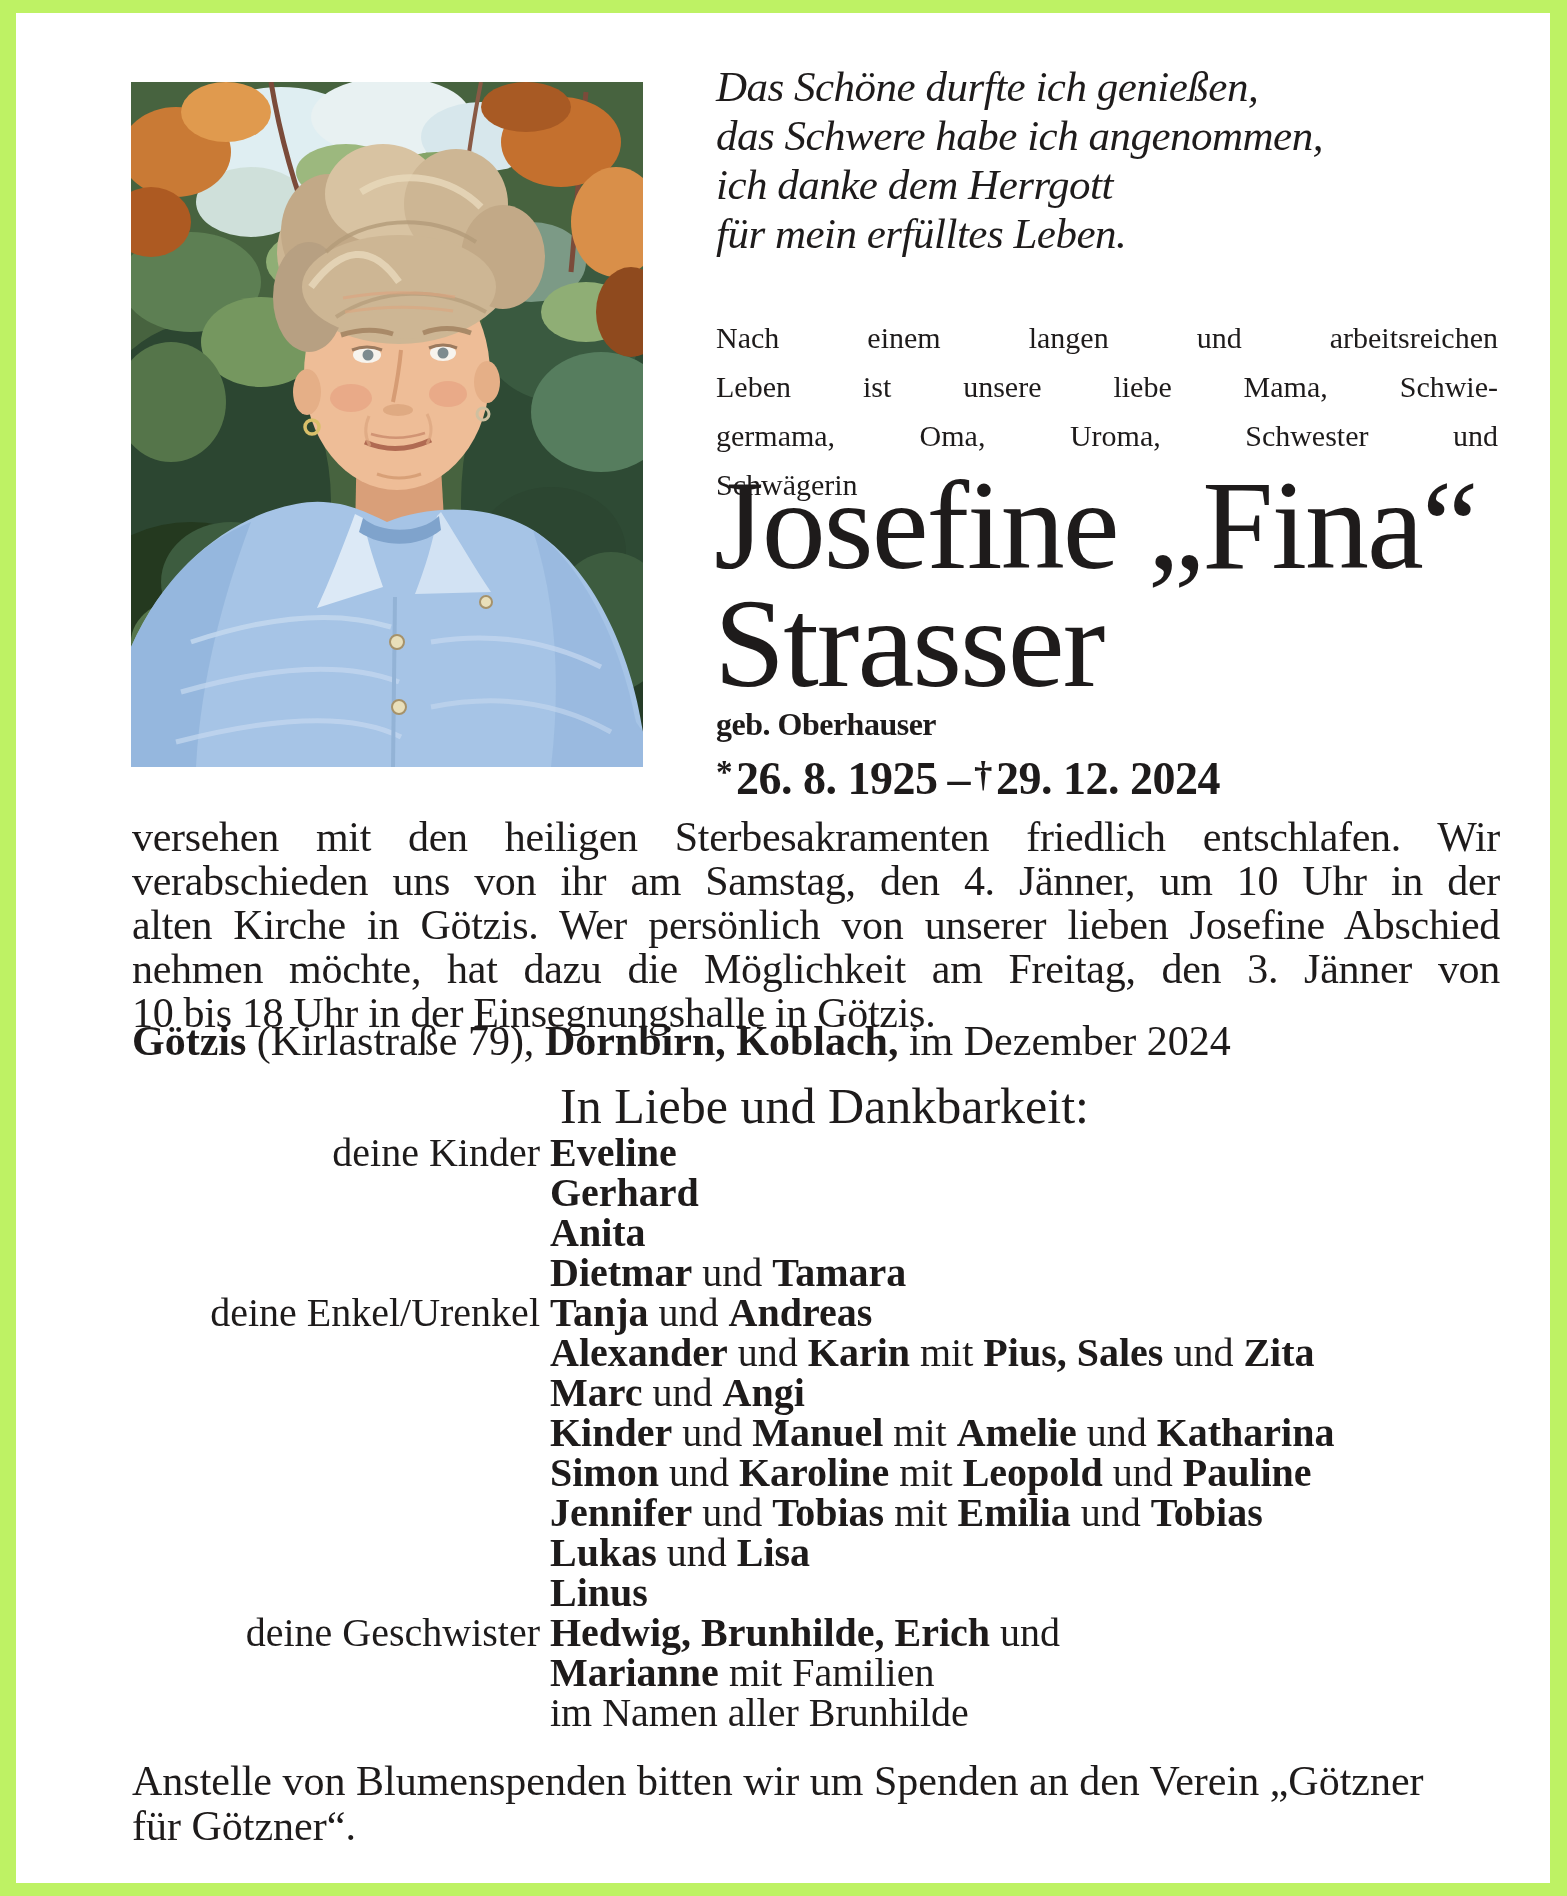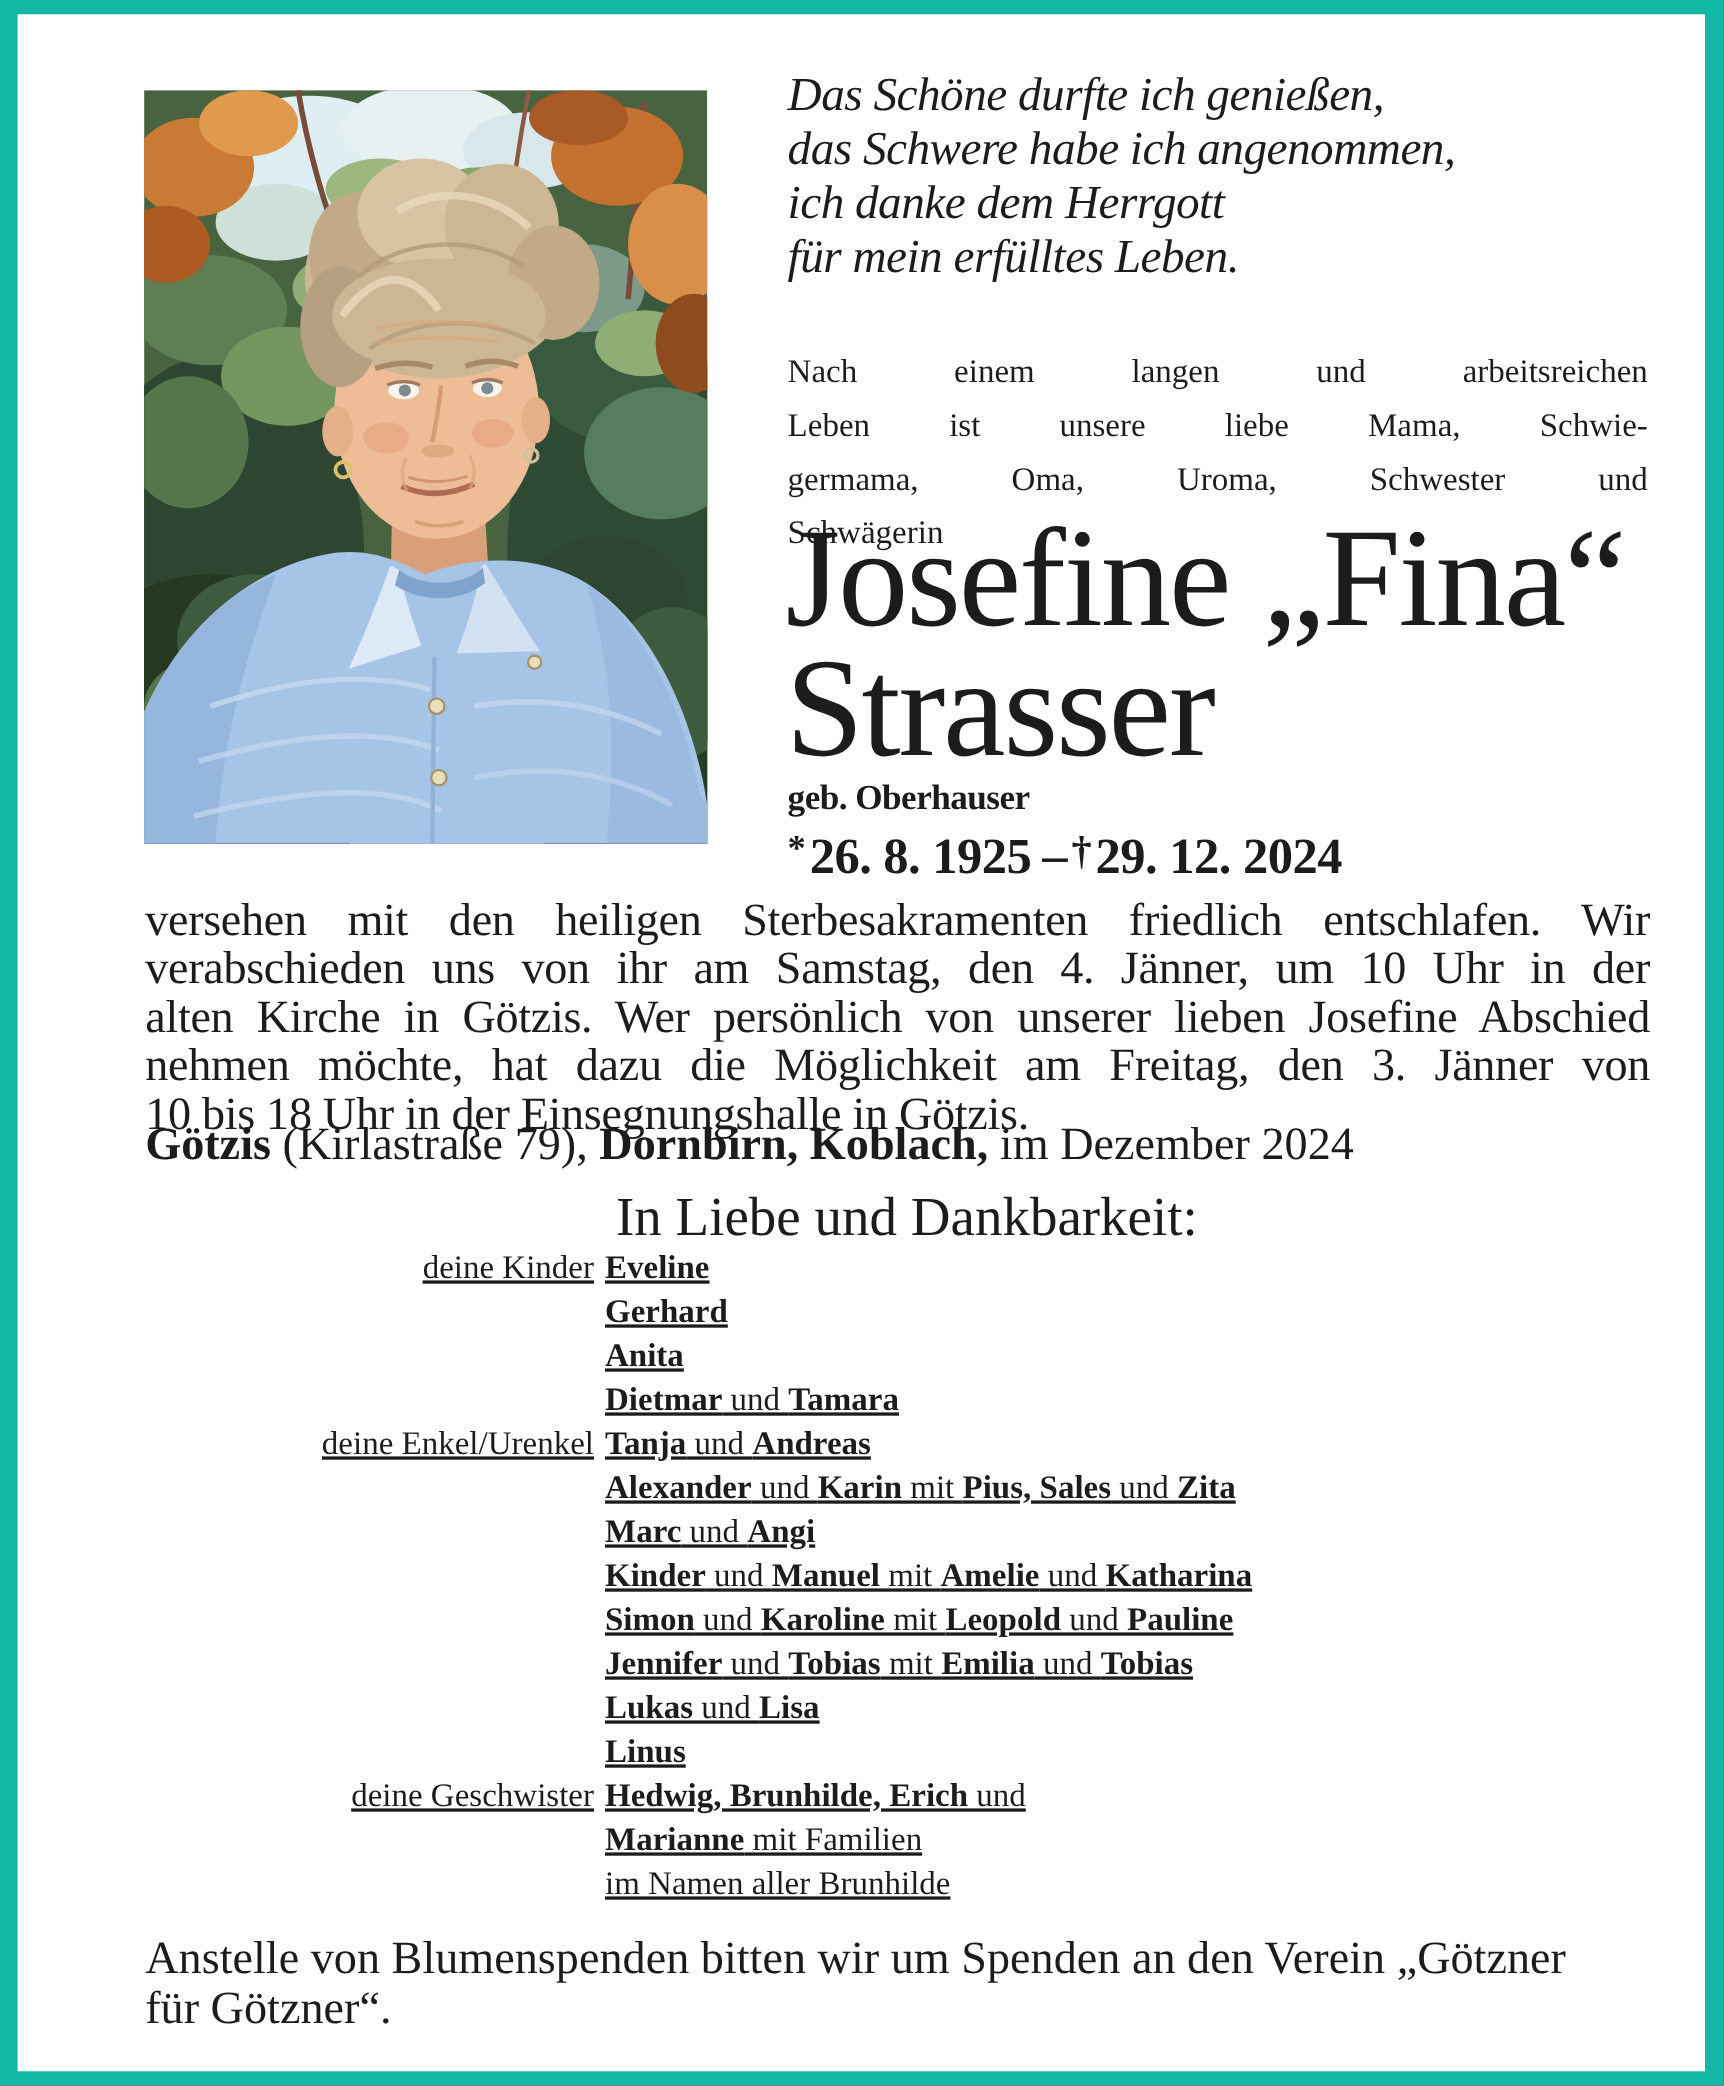--- a/index.html
+++ b/index.html
@@ -1,19 +1,19 @@
 <!DOCTYPE html>
 <html><head>
 <meta charset="utf-8">
 <style>
   * { margin:0; padding:0; box-sizing:border-box; }
   html,body { background:#555; }
   .page {
     position:relative; width:1567px; height:1896px;
-    background:#14b8a6; overflow:hidden;
+    background:#bef264; overflow:hidden;
     font-family:"Liberation Serif", serif; color:#1e1b1b;
   }
   .content {
     position:absolute; left:16px; top:13px; width:1534px; height:1870px;
     background:#ffffff;
   }
   .abs { position:absolute; }
 
   .photo { position:absolute; left:115px; top:69px; width:512px; height:685px; display:block; }
 
@@ -29,21 +29,21 @@
   .dates  { left:700px; top:735px; font-size:46px; line-height:48px; font-weight:bold; letter-spacing:-0.5px; white-space:nowrap; }
   .dates .star { font-size:0.72em; vertical-align:0.34em; margin-right:4px; }
   .dates .dash { margin:0 4px 0 10px; }
   .dates .dagger { font-size:0.8em; vertical-align:0.22em; margin-right:4px; }
 
   .bodytext { left:116px; top:802px; width:1368px; font-size:42px; line-height:44px; letter-spacing:-0.3px; }
   .origin { left:116px; top:1006px; font-size:42px; line-height:44px; white-space:nowrap; }
   .origin b, .fnames b, .origin .b { font-weight:bold; }
   .gratitude { left:544px; top:1071px; font-size:50px; line-height:44px; }
 
-  .family { left:116px; top:1120px; font-size:30px; line-height:40px;text-decoration:underline; }
+  .family { left:116px; top:1120px; font-size:40px; line-height:40px; }
   .frow { display:flex; }
   .flabel { width:408px; text-align:right; flex:none; }
   .fnames { padding-left:10px; white-space:nowrap; }
 
   .donation { left:116px; top:1746px; width:1368px; font-size:42px; line-height:45px; }
 </style>
 </head>
 <body>
 
 <div class="page">

